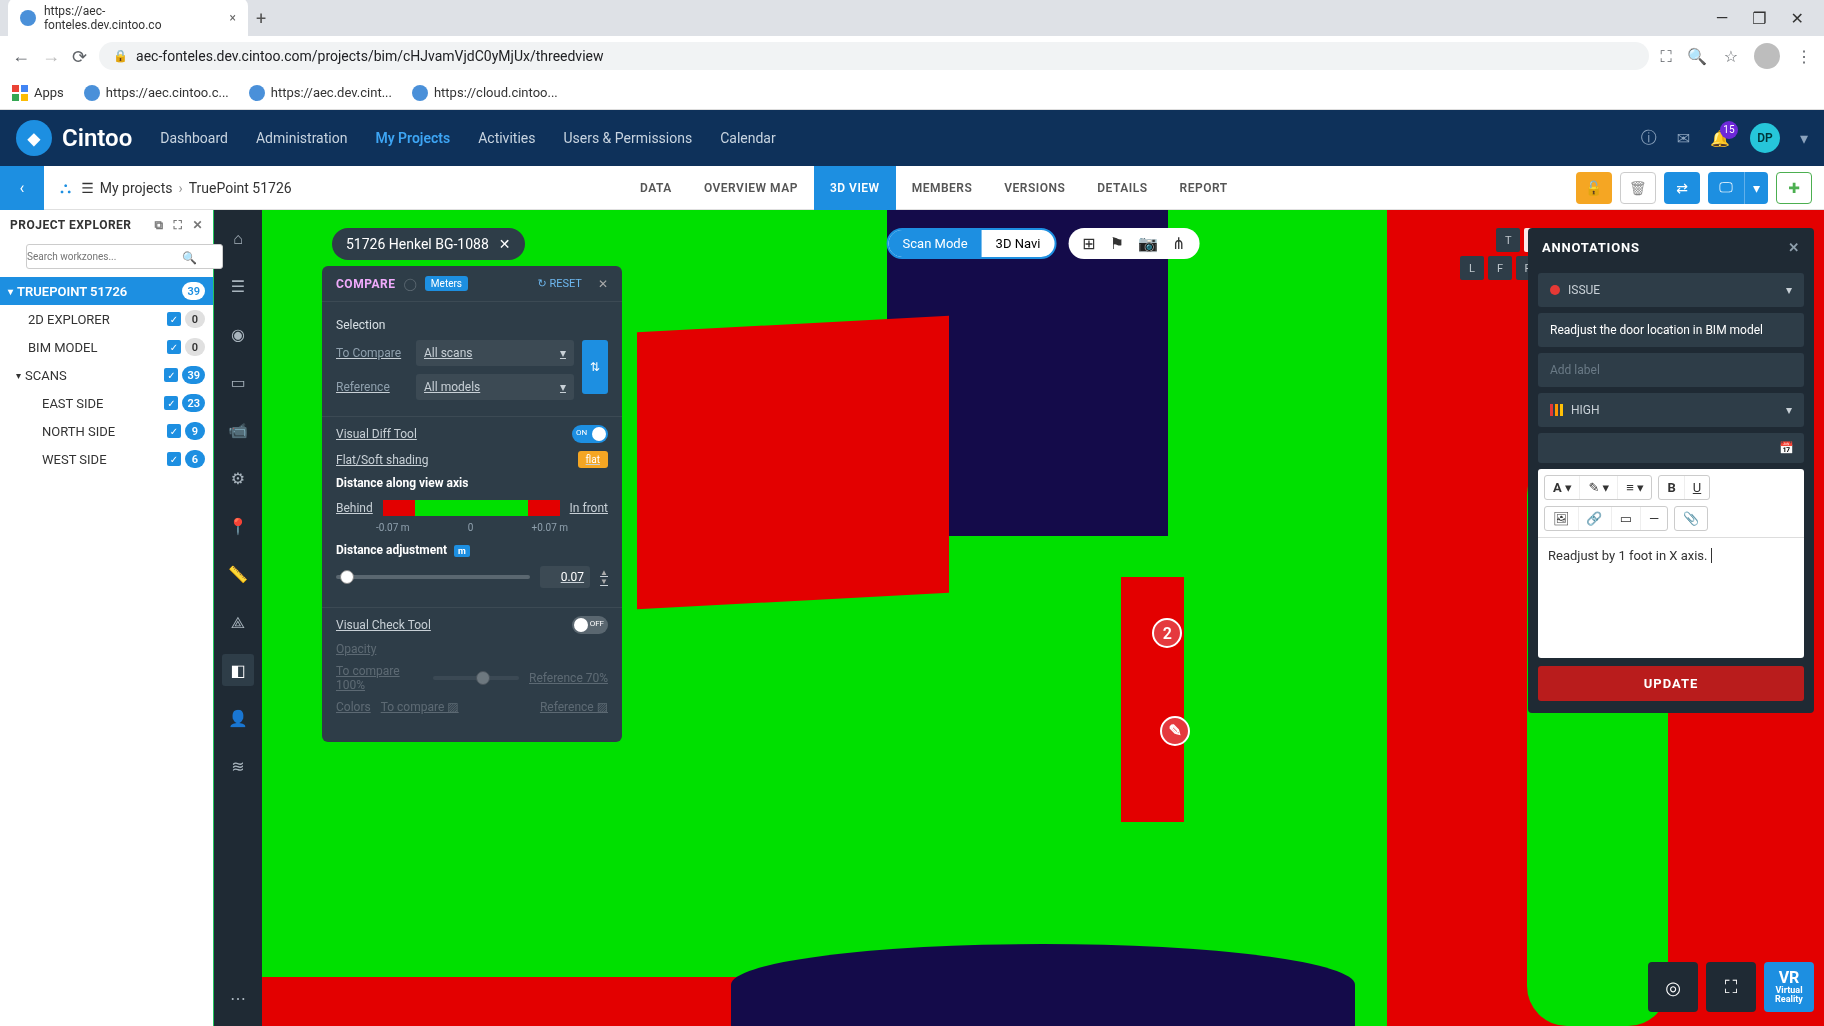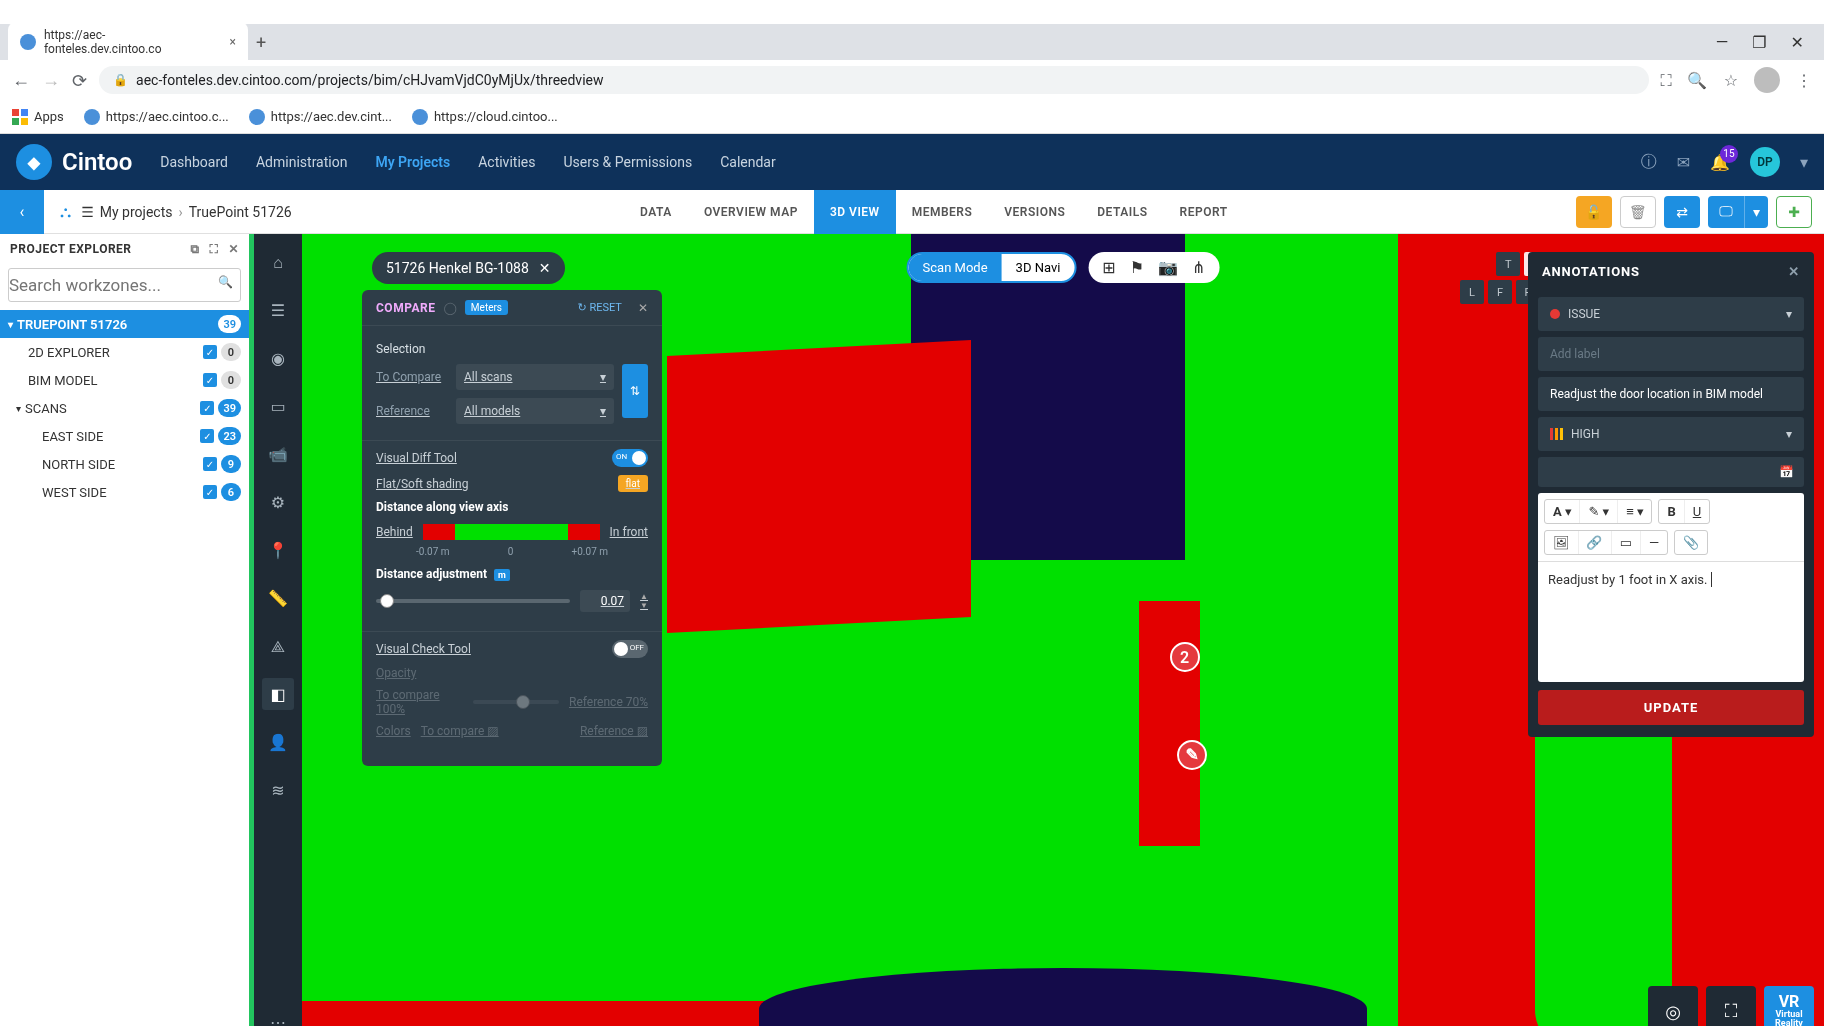--- a/index.html
+++ b/index.html
@@ -1,19 +1,19 @@
 <!DOCTYPE html>
 <html><head>
 <meta charset="utf-8">
 <style>
 * { box-sizing: border-box; margin: 0; padding: 0; font-family: -apple-system, BlinkMacSystemFont, "Segoe UI", Roboto, sans-serif; }
 body { width: 1824px; height: 1026px; overflow: hidden; background: #fff; }
 
 
-.browser-chrome { background: #dee1e6; margin-top: 24px; }
+.browser-chrome { background: #dee1e6; }
 .tab-bar { display: flex; align-items: center; height: 36px; padding: 0 8px; }
 .tab { display: flex; align-items: center; background: #fff; border-radius: 8px 8px 0 0; padding: 6px 12px; font-size: 12px; color: #333; gap: 8px; max-width: 240px; }
 .tab .favicon { width: 16px; height: 16px; background: #4a90d9; border-radius: 50%; }
 .tab .close { color: #666; cursor: pointer; }
 .new-tab { margin-left: 8px; font-size: 18px; color: #555; cursor: pointer; }
 .window-controls { margin-left: auto; display: flex; gap: 24px; padding-right: 12px; color: #333; }
 .addr-bar { display: flex; align-items: center; height: 40px; padding: 0 12px; gap: 12px; background: #fff; }
 .addr-bar .nav-btn { color: #5f6368; font-size: 18px; cursor: pointer; }
 .addr-bar .nav-btn.disabled { color: #bbb; }
 .url-field { flex: 1; display: flex; align-items: center; background: #f1f3f4; border-radius: 16px; padding: 6px 14px; font-size: 14px; color: #202124; gap: 8px; }
@@ -58,25 +58,25 @@
 .sec-btn.green { background: #fff; border: 1px solid #4caf50; color: #4caf50; }
 .sec-btn-group { display: flex; }
 .sec-btn-group .sec-btn { border-radius: 0; }
 .sec-btn-group .sec-btn:first-child { border-radius: 4px 0 0 4px; }
 .sec-btn-group .sec-btn:last-child { border-radius: 0 4px 4px 0; border-left: 1px solid rgba(255,255,255,0.3); width: 24px; }
 
 
 .main { display: flex; height: calc(1026px - 36px - 40px - 34px - 56px - 44px); }
 
 
-.explorer { width: 254px; background: #fff; border-right: 5px solid #22c55e; }
+.explorer { width: 214px; background: #fff; border-right: 1px solid #22c55e; }
 .exp-header { display: flex; align-items: center; padding: 8px 10px; font-size: 12px; font-weight: 700; color: #333; gap: 6px; letter-spacing: 0.5px; }
 .exp-header .exp-actions { margin-left: auto; display: flex; gap: 10px; color: #777; }
 .search-wz { margin: 4px 8px 8px; position: relative; }
-.search-wz input { width: 100%; padding: 6px 28px 6px 0; border: 1px solid #ccc; border-radius: 3px; font-size: 17px; }
+.search-wz input { width: 100%; padding: 6px 28px 6px 0; border: 1px solid #ccc; border-radius: 3px; font-size: 10px; margin-left: 18px; }
 .search-wz .mag { position: absolute; right: 8px; top: 7px; color: #aaa; font-size: 12px; }
 .tree-item { display: flex; align-items: center; padding: 5px 8px; font-size: 13px; cursor: pointer; }
 .tree-item.root { background: #1d8fe1; color: #fff; font-weight: 600; }
 .tree-item.child { padding-left: 28px; color: #333; }
 .tree-item.child2 { padding-left: 42px; color: #333; }
 .tree-item .expand { margin-right: 4px; font-size: 10px; }
 .tree-item .badges { margin-left: auto; display: flex; gap: 4px; align-items: center; }
 .tree-item .chk { width: 14px; height: 14px; background: #1d8fe1; color: #fff; border-radius: 2px; display: flex; align-items: center; justify-content: center; font-size: 10px; }
 .tree-item .count { background: #e0e0e0; color: #333; border-radius: 9px; min-width: 20px; height: 18px; display: flex; align-items: center; justify-content: center; font-size: 11px; padding: 0 5px; font-weight:600; }
 .tree-item.root .count { background: #fff; color: #1d8fe1; }
@@ -514,25 +514,25 @@
         <span>ANNOTATIONS</span>
         <span class="x">✕</span>
       </div>
       <div class="ap-field select">
         <span style="display:flex;gap:8px;align-items:center">
             <span class="dot red"></span>
             <span>ISSUE</span>
           </span>
         <span>▾</span>
       </div>
+      <div class="ap-field">
+        <span style="color:#fff">Readjust the door location in BIM model</span>
+      </div>
       <div class="ap-field placeholder">
         <span>Add label</span>
-      </div>
-      <div class="ap-field">
-        <span style="color:#fff">Readjust the door location in BIM model</span>
       </div>
       <div class="ap-field select">
         <span style="display:flex;gap:8px;align-items:center">
           <span class="bars">
               <span style="background:#e53935"></span>
               <span style="background:#ff9800"></span>
               <span style="background:#ffc107"></span>
             </span>
           <span>HIGH</span>
         </span>

